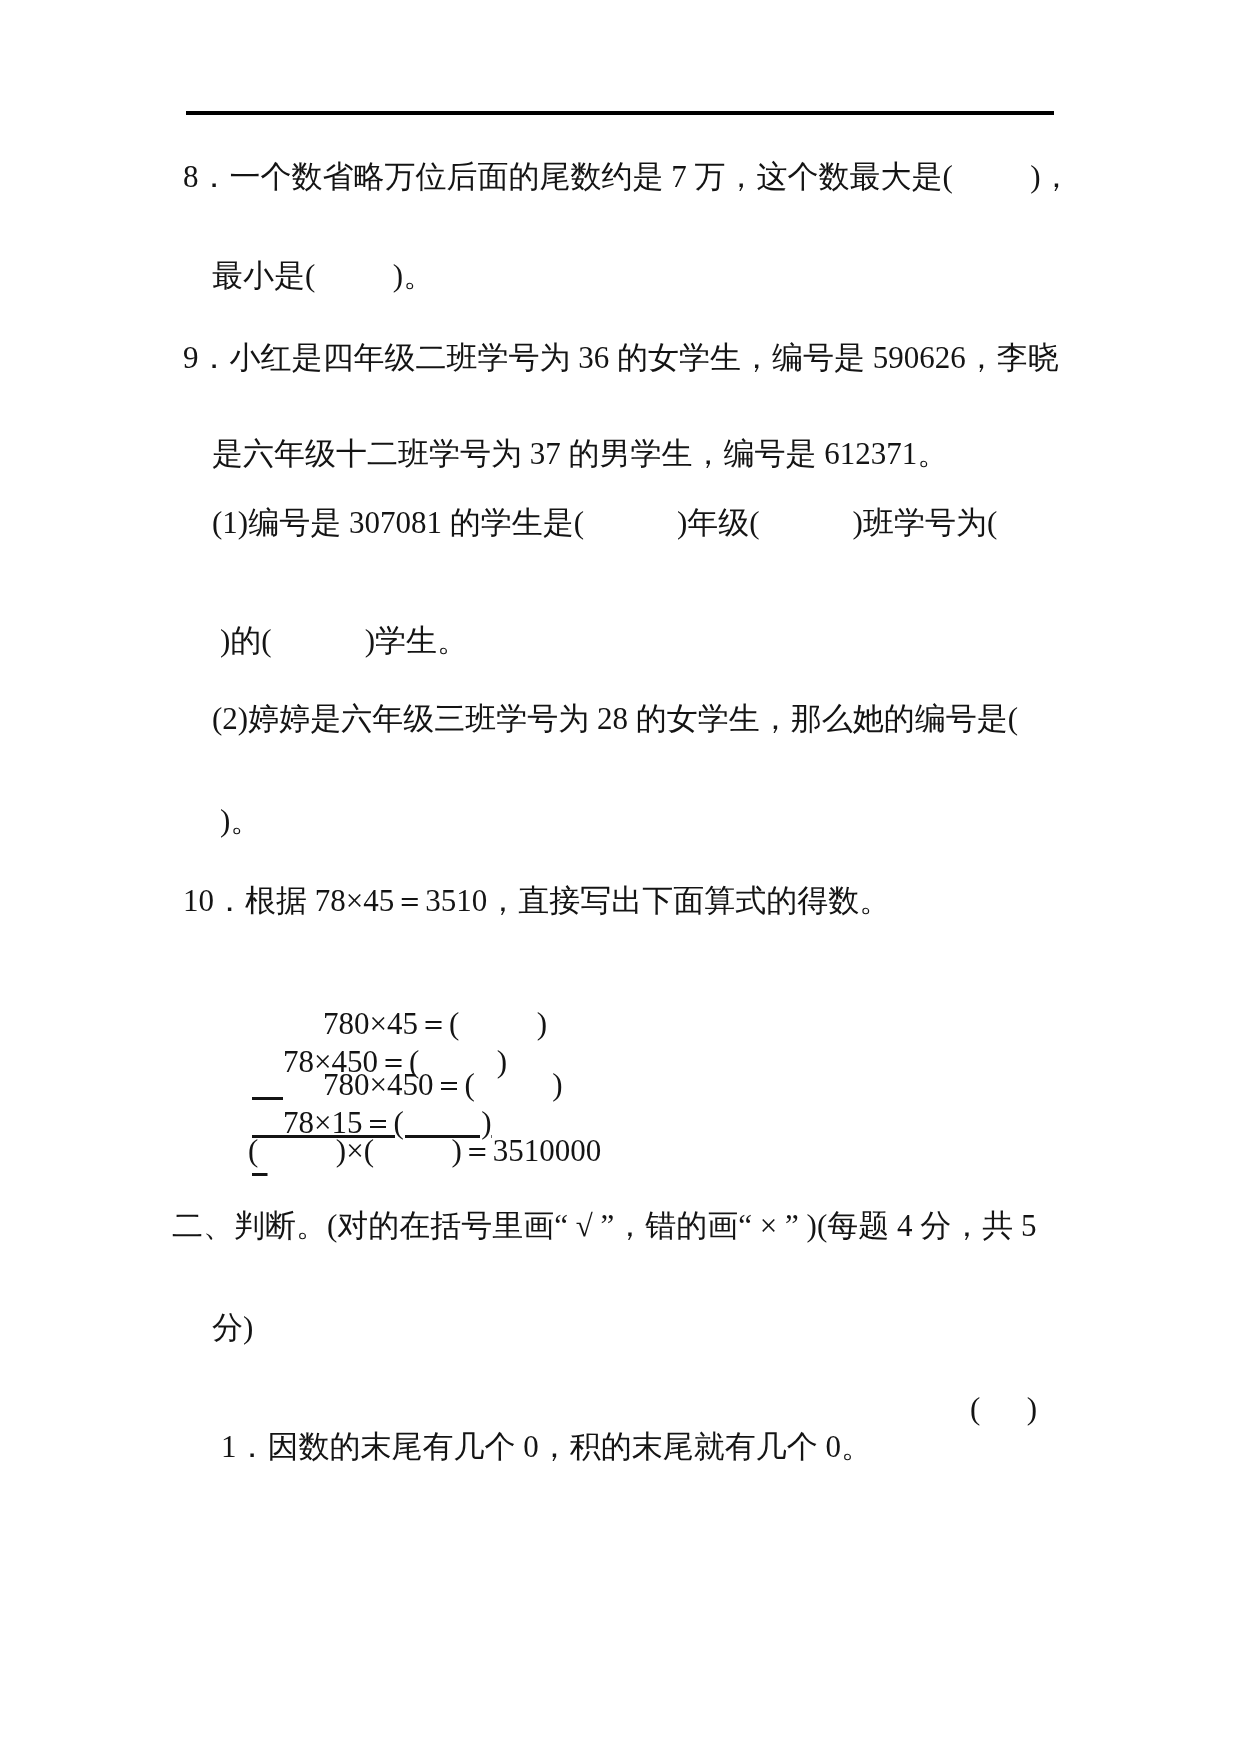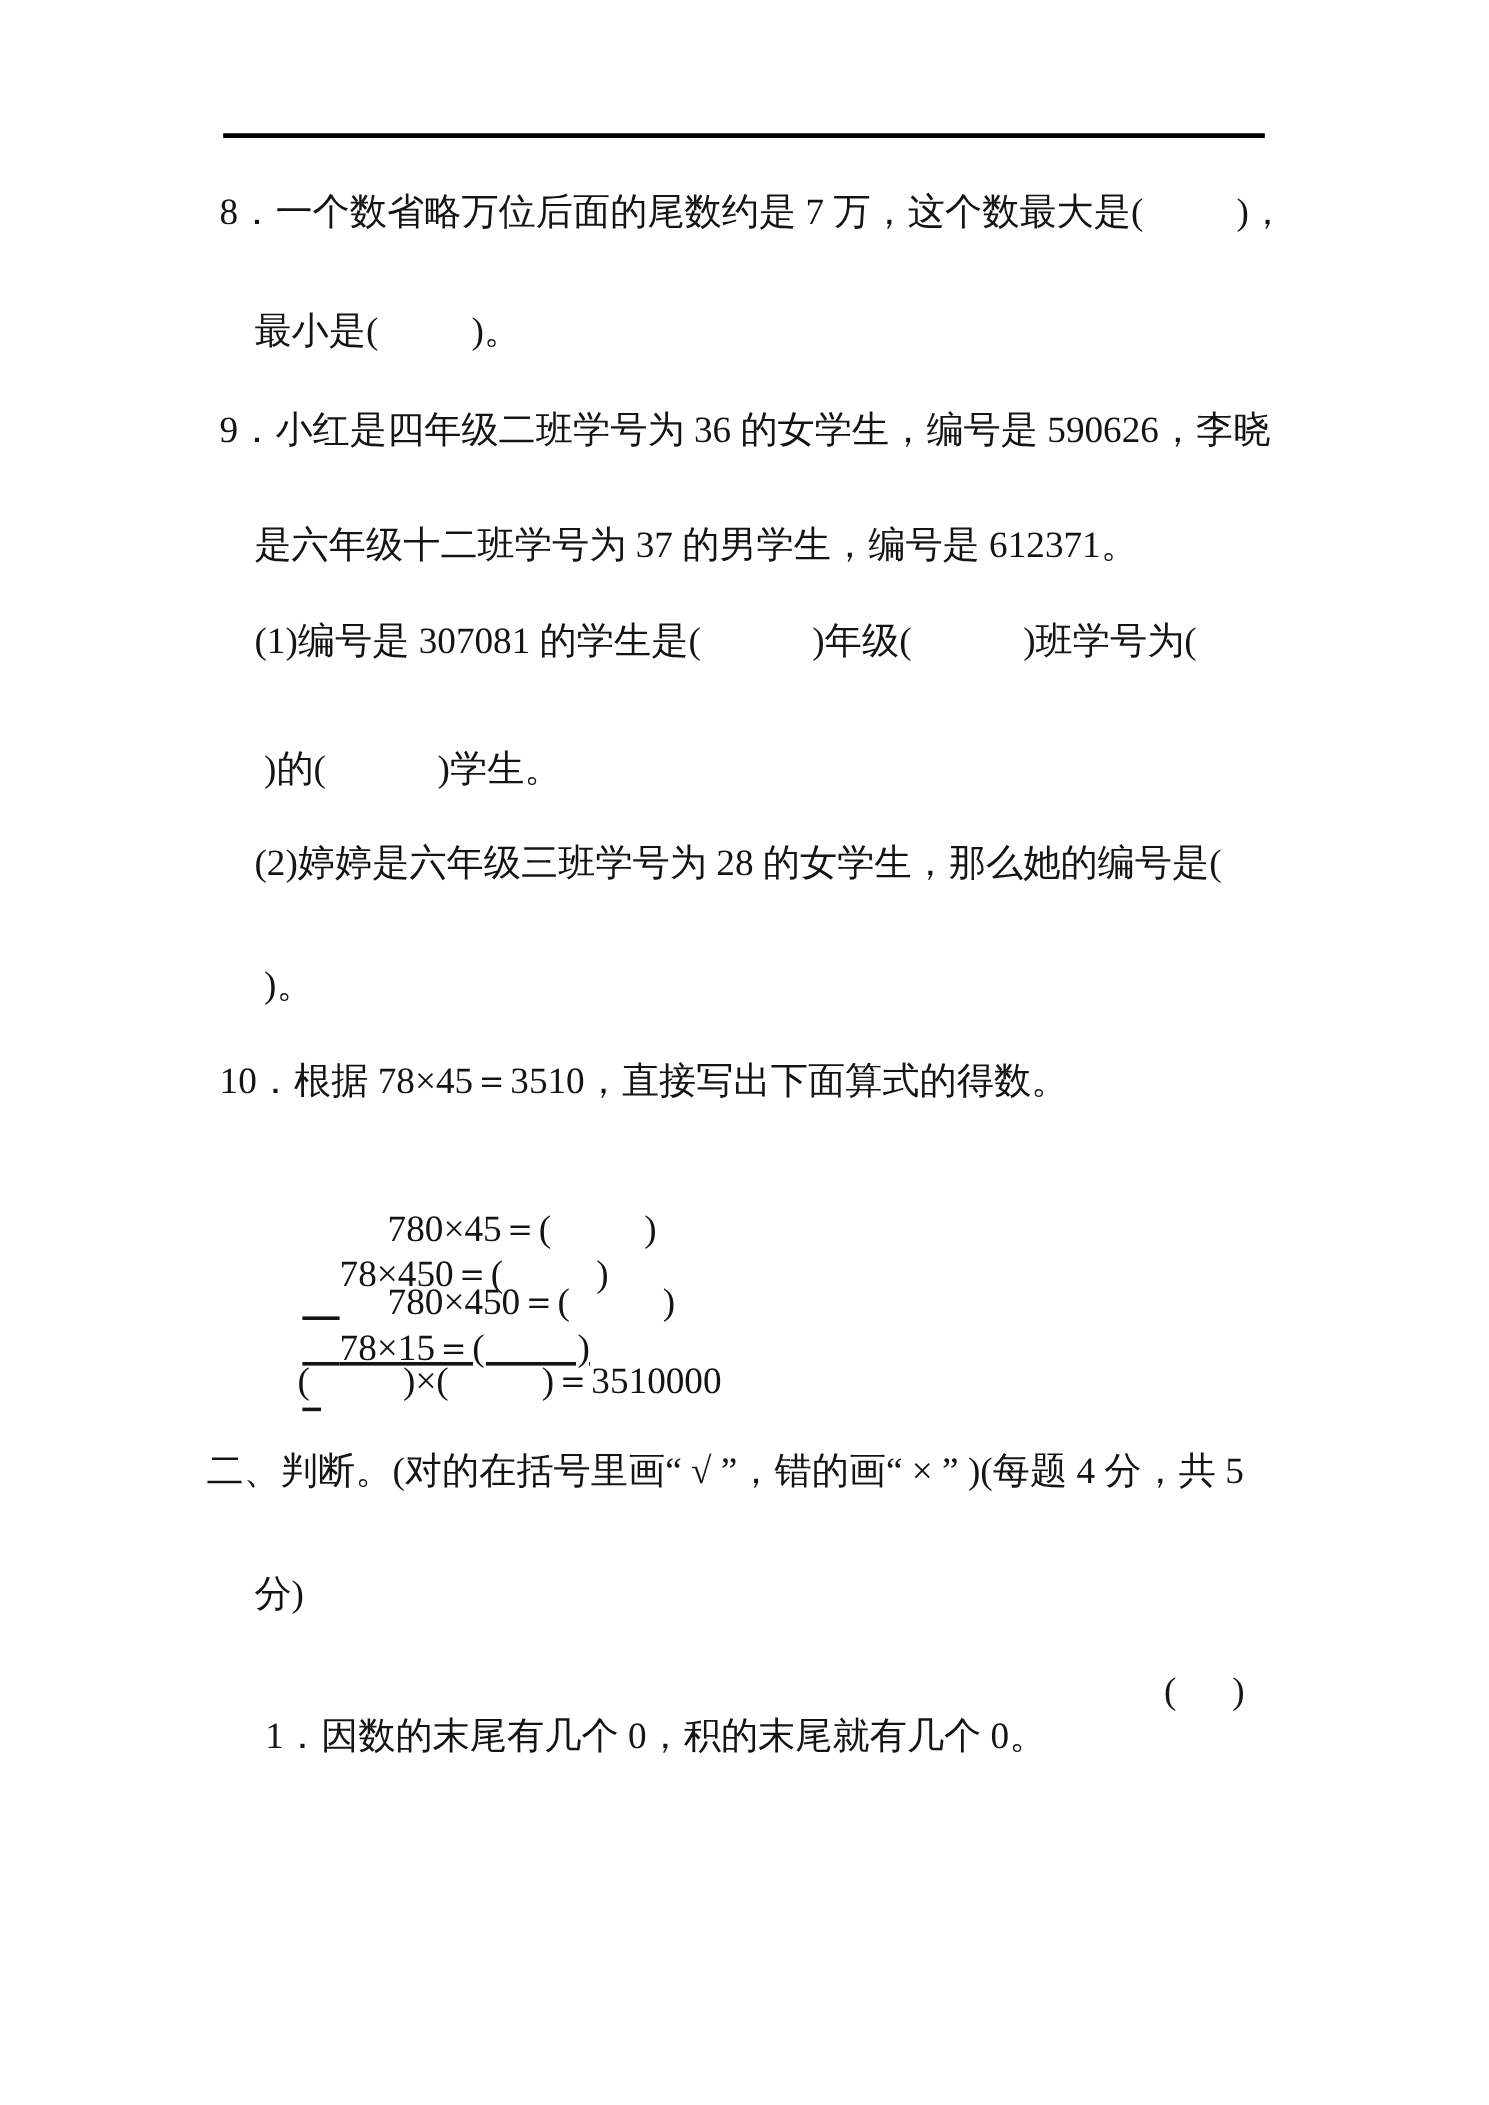--- a/index.html
+++ b/index.html
@@ -28,21 +28,21 @@
   .line {
     position: absolute;
     white-space: pre;
     line-height: 38px;
   }
   
   .q8-l1  { left: 183px; top: 158px; }
   .q8-l2  { left: 212px; top: 257px; }
   .q9-l1  { left: 183px; top: 339px; }
   .q9-l2  { left: 212px; top: 435px; }
-  .q9-s1a { left: 212px; top: 515px; }
+  .q9-s1a { left: 212px; top: 504px; }
   .q9-s1b { left: 220px; top: 622px; }
   .q9-s2a { left: 212px; top: 700px; }
   .q9-s2b { left: 220px; top: 802px; }
   .q10-i  { left: 183px; top: 882px; }
   .q10-r1 { left: 252px; top: 967px; }
   .q10-r2 { left: 252px; top: 1028px; text-decoration: underline; }
   .q10-eq { left: 248px; top: 1132px; }
   .s2-h1  { left: 172px; top: 1207px; }
   .s2-h2  { left: 212px; top: 1309px; }
   .j1     { left: 190px; top: 1390px; width: 900px; }

